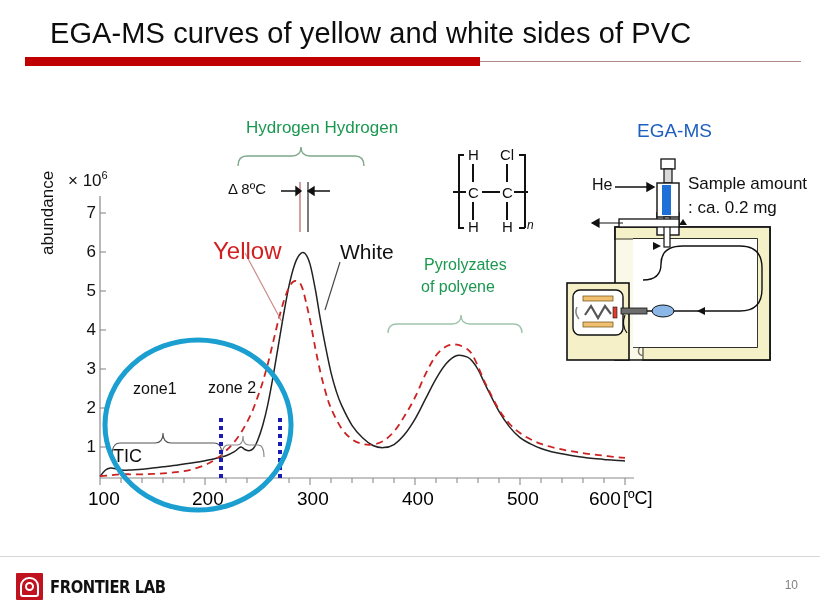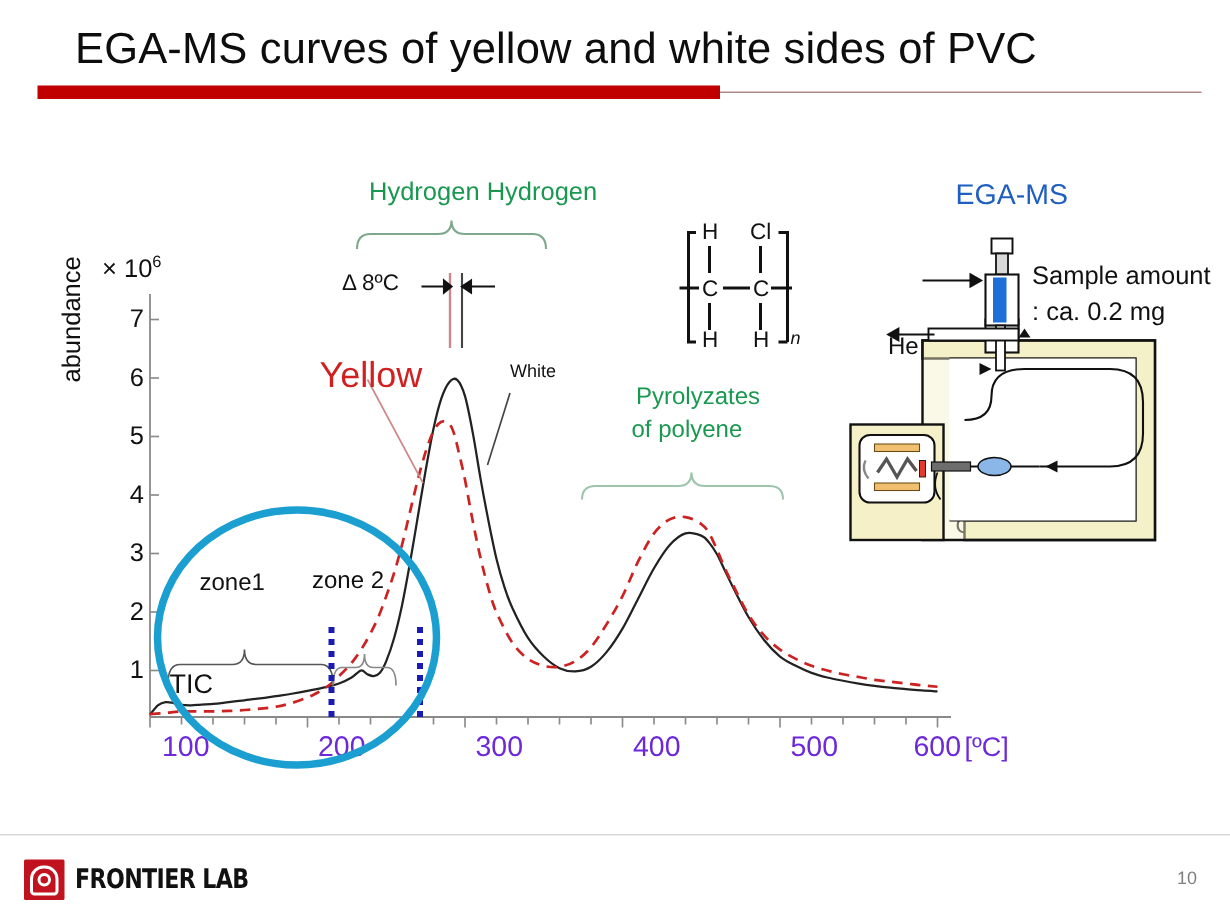--- a/index.html
+++ b/index.html
@@ -41,28 +41,28 @@
   .lbl{position:absolute;white-space:nowrap;}
 
   .ylabel{
     position:absolute;left:38px;top:255px;font-size:17px;color:#111;
     transform:rotate(-90deg);transform-origin:left top;white-space:nowrap;
   }
   .yexp{position:absolute;left:68px;top:169px;font-size:17px;color:#111;}
   .yexp sup{font-size:11px;}
 
   .ytick{position:absolute;font-size:17px;color:#111;text-align:right;width:16px;}
-  .xtick{position:absolute;font-size:19px;color:#6d28d9;margin-left:20px;}
+  .xtick{position:absolute;font-size:19px;color:#000000;}
   .xunit{position:absolute;font-size:18px;color:#cc2020;left:283px;top:511px;}
 
   
   .ann-green{color:#1a9850;font-size:17px;}
   .ann-green2{color:#1a9850;font-size:16px;}
   .ann-red{color:#d22020;font-size:24px;}
-  .ann-black{color:#111;font-size:12px;}
+  .ann-black{color:#111;font-size:21px;}
   .ann-small{color:#111;font-size:15px;}
   .ann-blue{color:#1f5fbf;font-size:18px;}
 
   
   .chem{position:absolute;left:452px;top:146px;width:95px;height:92px;}
   .chem span{position:absolute;font-size:15px;color:#111;}
   .chem i{position:absolute;background:#111;}
   .chem .nsub{font-size:12px;font-style:italic;}
 
   
@@ -196,21 +196,21 @@
     <i style="left:6px;top:81px;width:6px;height:1.5px;"></i>
     <i style="left:72px;top:8px;width:1.5px;height:74px;"></i>
     <i style="left:67px;top:8px;width:6px;height:1.5px;"></i>
     <i style="left:67px;top:81px;width:6px;height:1.5px;"></i>
     <span class="nsub" style="left:75px;top:72px;">n</span>
   </div>
 
   <div class="lbl ann-blue" style="left:637px;top:120px;font-size:19px;">EGA-MS</div>
   <div class="lbl" style="left:688px;top:174px;font-size:17px;color:#111;">Sample amount</div>
   <div class="lbl" style="left:688px;top:198px;font-size:17px;color:#111;">: ca. 0.2 mg</div>
-  <div class="lbl" style="left:592px;top:176px;font-size:16px;color:#111;margin-top:47px;">He</div>
+  <div class="lbl" style="left:592px;top:176px;font-size:16px;color:#111;">He</div>
   <div class="lbl" style="left:697px;top:320px;font-size:15px;color:#111;">300ºC</div>
   <div class="lbl" style="left:572px;top:342px;font-size:15px;color:#111;">MS</div>
   <div class="lbl" style="left:637px;top:342px;font-size:15px;color:#111;">GC</div>
 
   <svg class="ega" viewBox="0 0 255 215">
 
     <path d="M50,72 L205,72 L205,205 L78,205 L78,192 L192,192 L192,84 L50,84 Z" fill="#f5f0c8" stroke="#111" stroke-width="1.6"></path>
     <rect x="50" y="72" width="155" height="133" fill="#f5f0c8" stroke="none" opacity="0.45"></rect>
     <path d="M50,72 L205,72 L205,205 L50,205 Z" fill="none" stroke="#111" stroke-width="1.6"></path>
 

